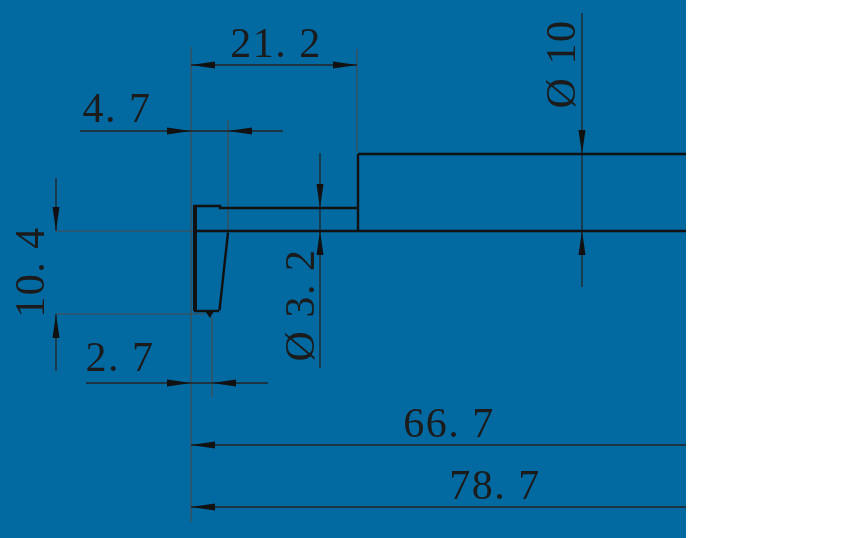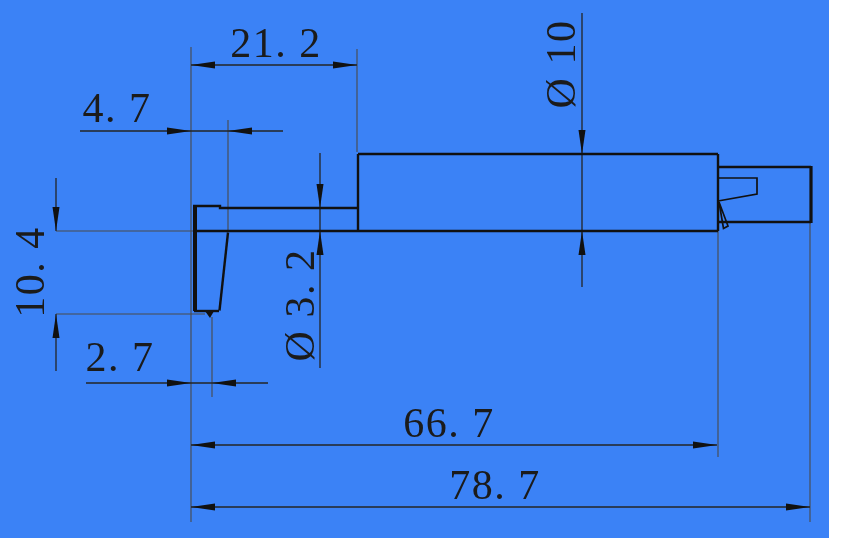--- a/index.html
+++ b/index.html
@@ -1,20 +1,20 @@
 <!DOCTYPE html>
 <html><head>
 <meta charset="utf-8">
 <style>
   html, body { margin: 0; padding: 0; background: #ffffff; }
   .stage {
     position: relative;
-    width: 829px;
+    width: 686px;
     height: 538px;
-    background: #3b82f6;
+    background: #0369a1;
     overflow: hidden;
   }
   svg { display: block; }
   .ext  { stroke: #4a4a4a; stroke-width: 1.1; fill: none; }
   .dim  { stroke: #242424; stroke-width: 1.3; fill: none; }
   .arr  { fill: #111111; stroke: none; }
   .part { stroke: #111111; stroke-width: 2.4; fill: none; stroke-linejoin: miter; stroke-linecap: butt; }
   .part-thick { stroke: #111111; stroke-width: 4; fill: none; }
   .part-med   { stroke: #111111; stroke-width: 3.2; fill: none; }
   .part-fine  { stroke: #111111; stroke-width: 1.7; fill: none; }

